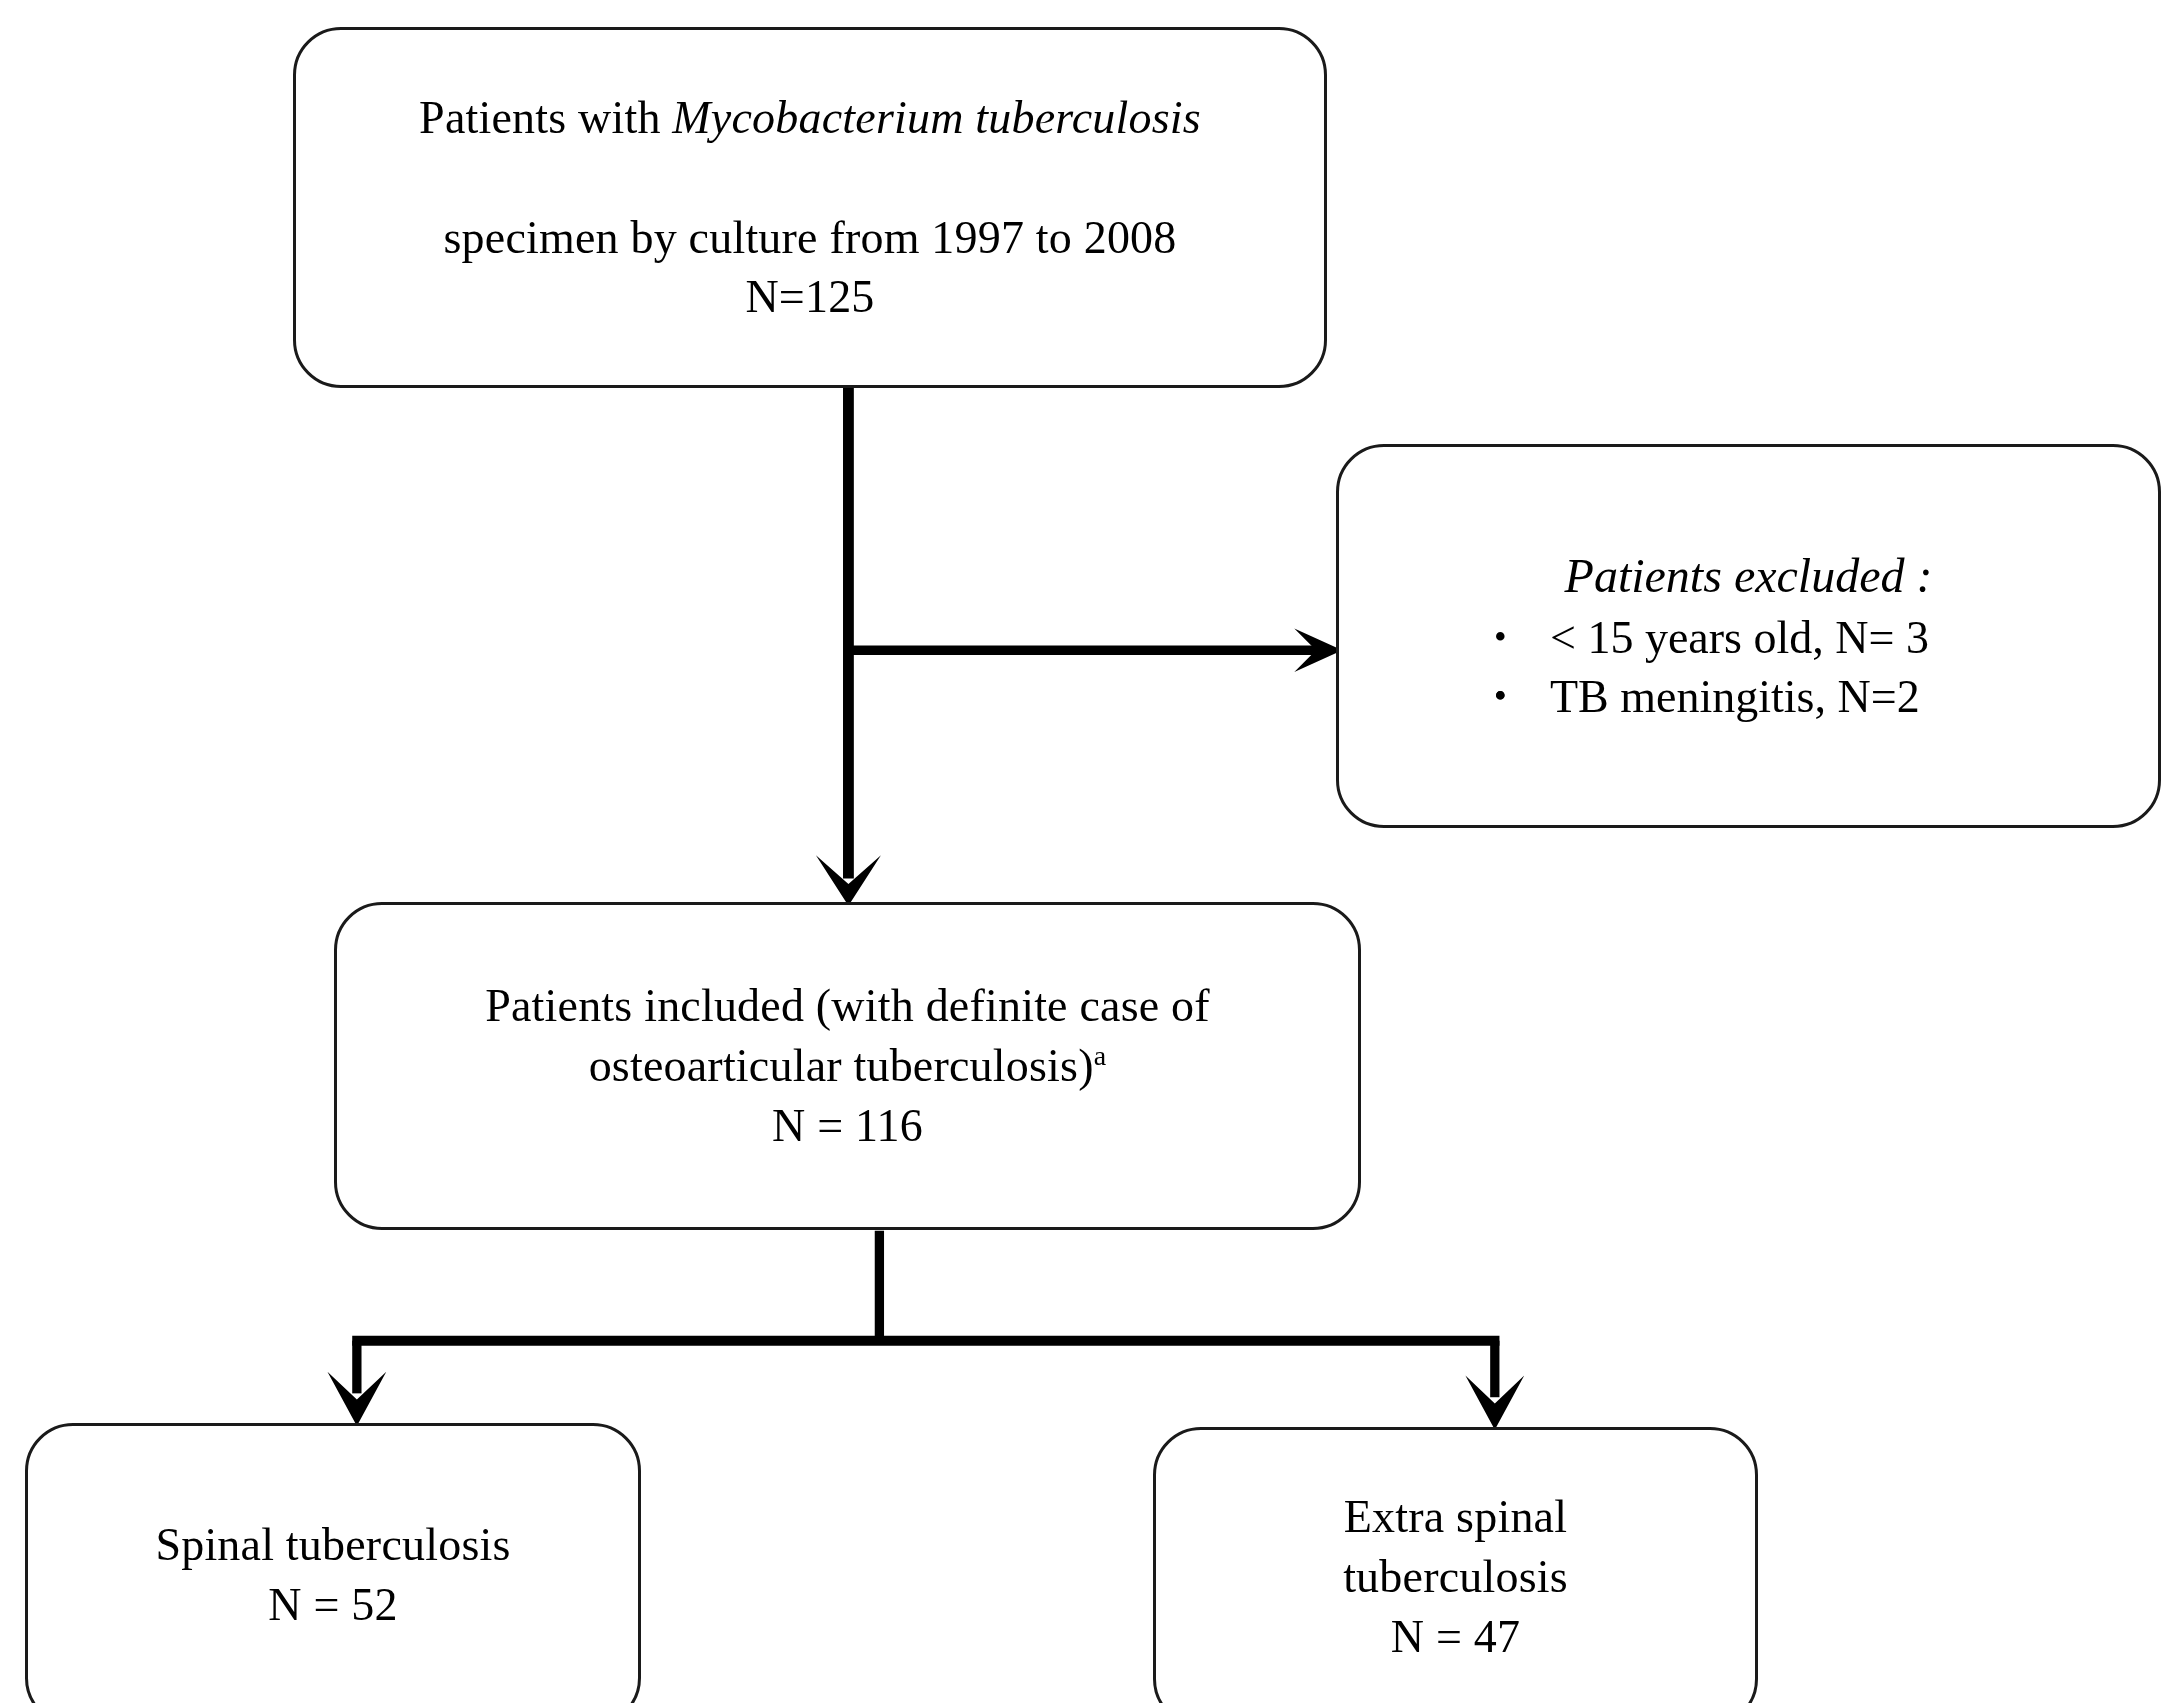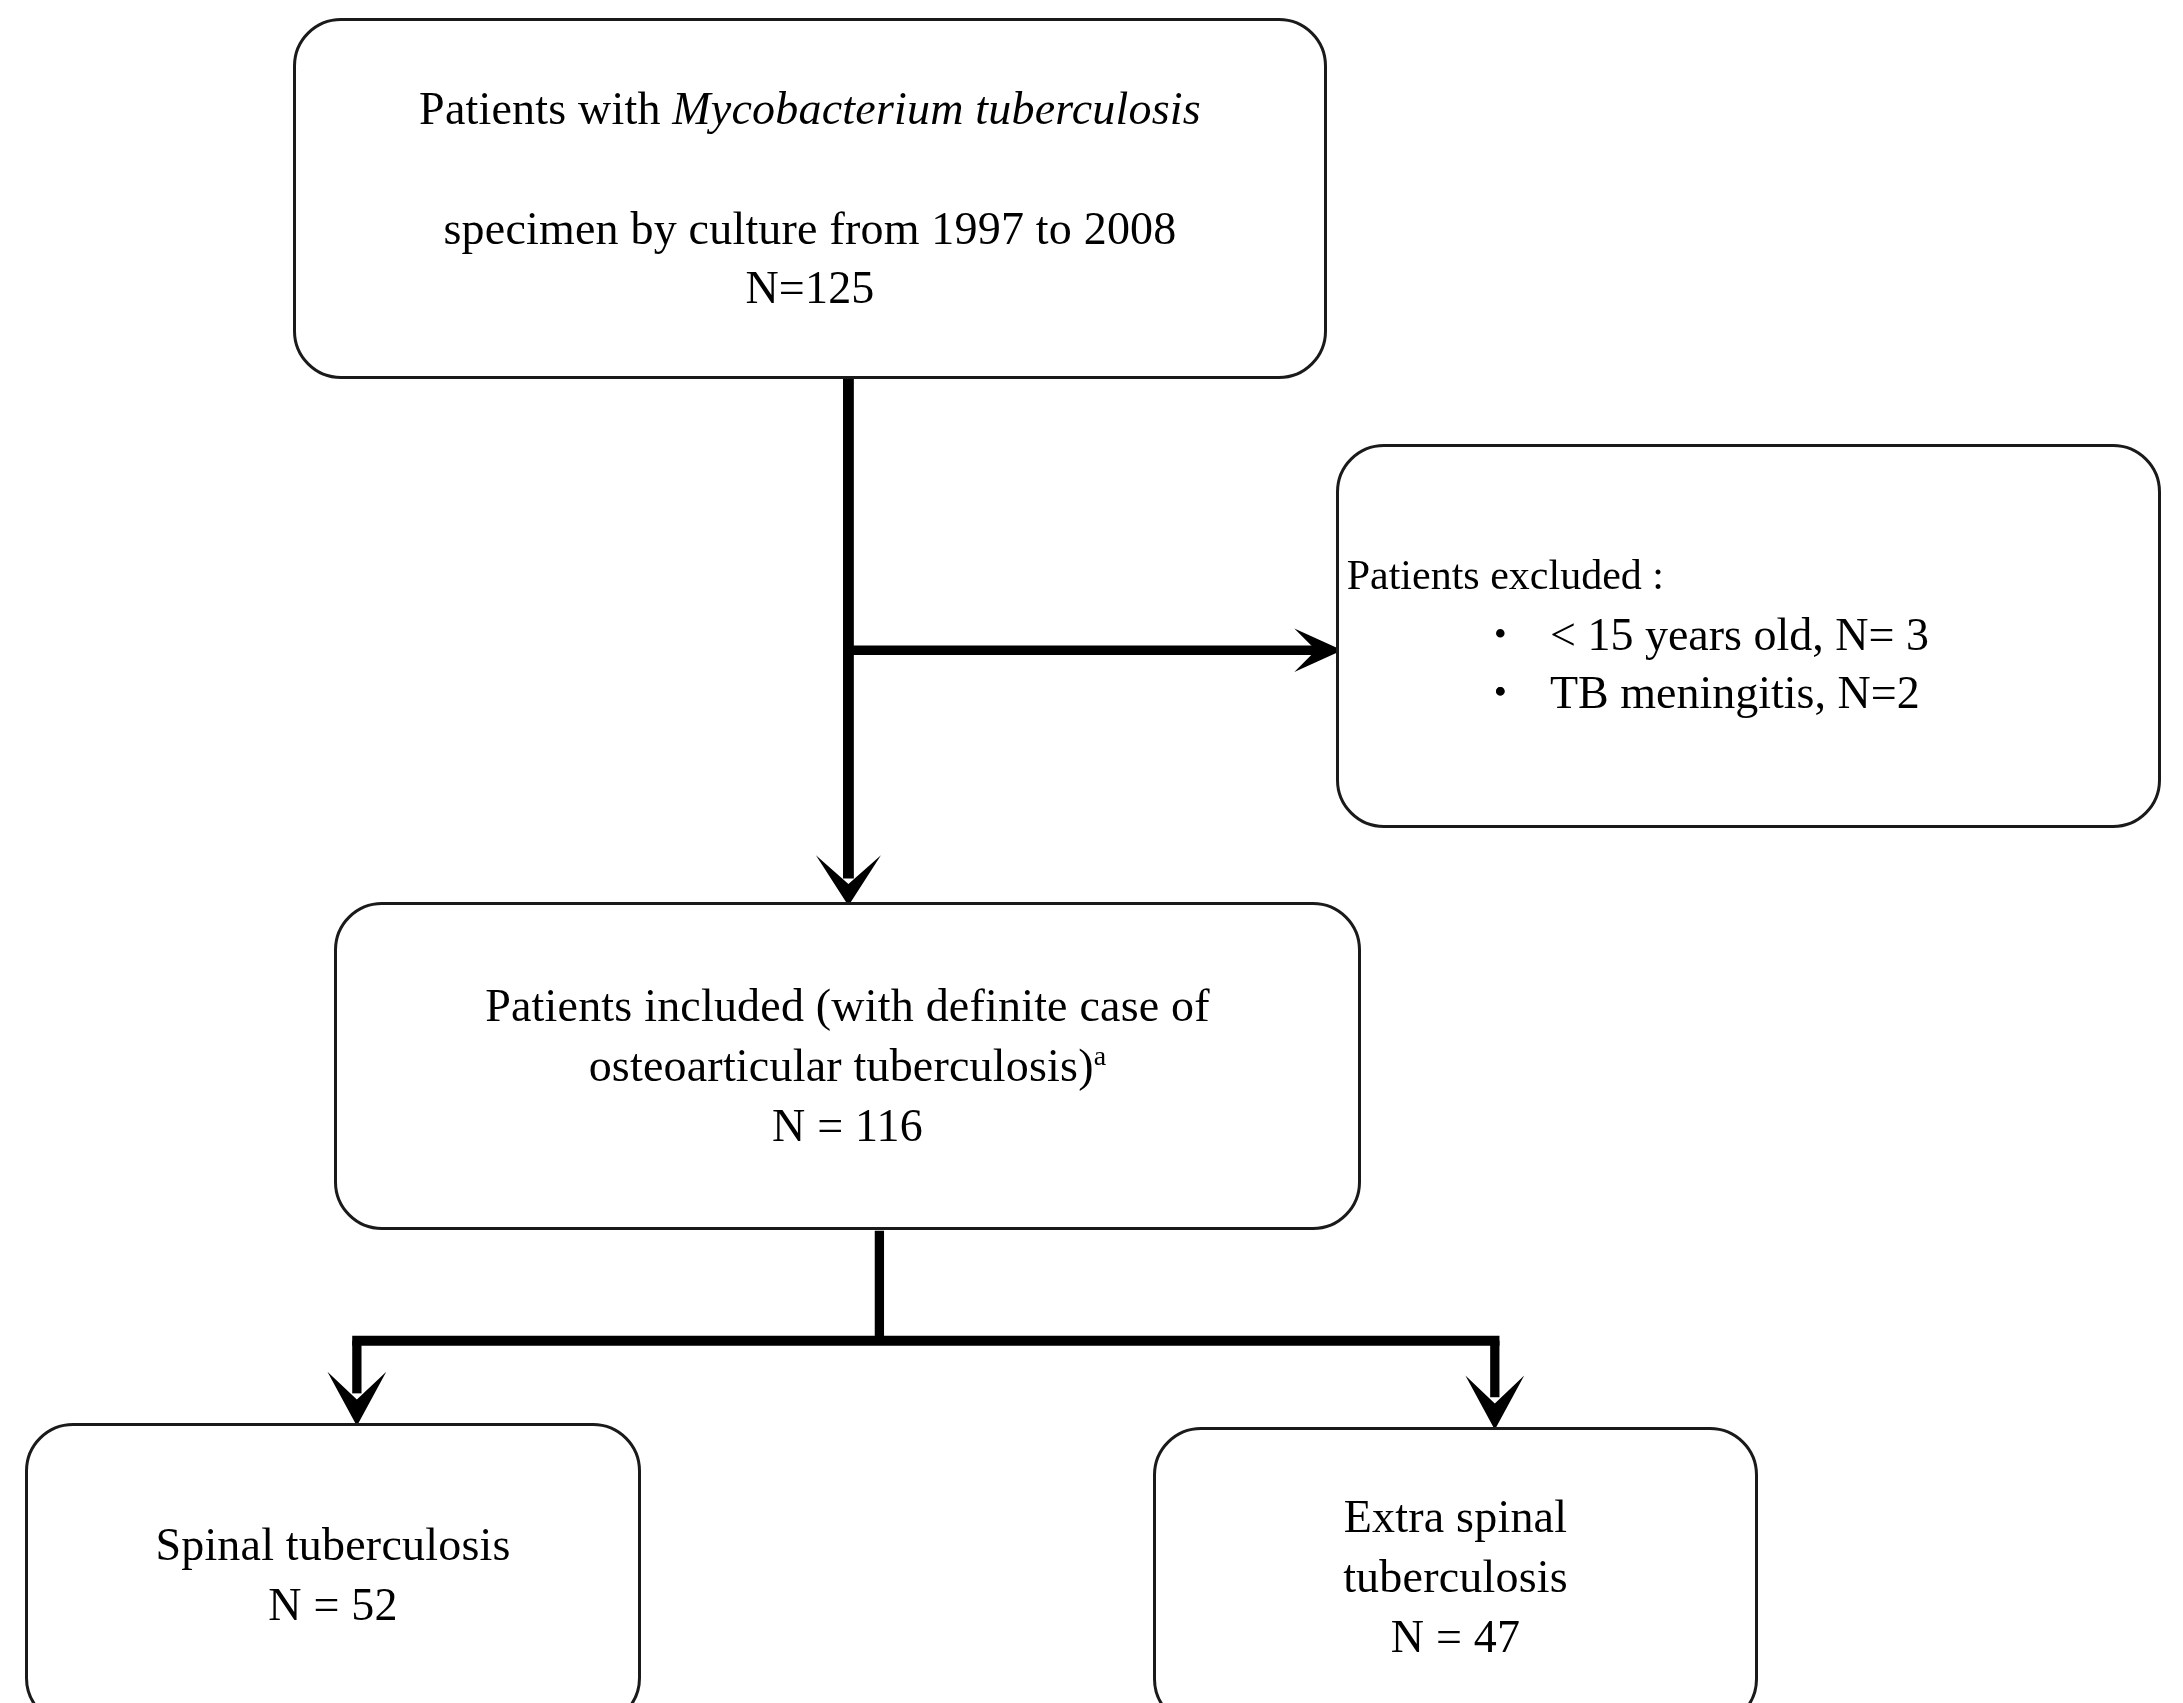--- a/index.html
+++ b/index.html
@@ -44,32 +44,34 @@
     padding: 0 20px;
     white-space: pre-line;
   }
   .node-text .ital { font-style: italic; }
   .node-text .sup {
     font-size: 28px;
     vertical-align: super;
     line-height: 0;
   }
   .line { display: block; }
-  #node-source { left: 293px;  top: 18px;   width: 1034px; height: 361px; }
+  #node-source { left: 293px;  top: 27px;   width: 1034px; height: 361px; }
   #node-excluded {
     left: 1336px; top: 444px; width: 825px; height: 384px;
     align-items: stretch; justify-content: center;
   }
   #node-included { left: 334px;  top: 902px; width: 1027px; height: 328px; }
   #node-spinal   { left: 25px;   top: 1423px; width: 616px;  height: 303px; }
   #node-extra    { left: 1153px; top: 1427px; width: 605px;  height: 300px; }
   .excl-title {
-    font-size: 42px;
+    text-align: center;
+    font-size: 48px;
     line-height: 1.28;
     padding: 0 7.7px 3.1px 7.7px;
+    font-style: italic;
   }
   .excl-list {
     list-style: none;
     margin: 0;
     padding: 0 31px 0 155px;
   }
   .excl-item {
     position: relative;
     font-size: 46px;
     line-height: 1.28;

